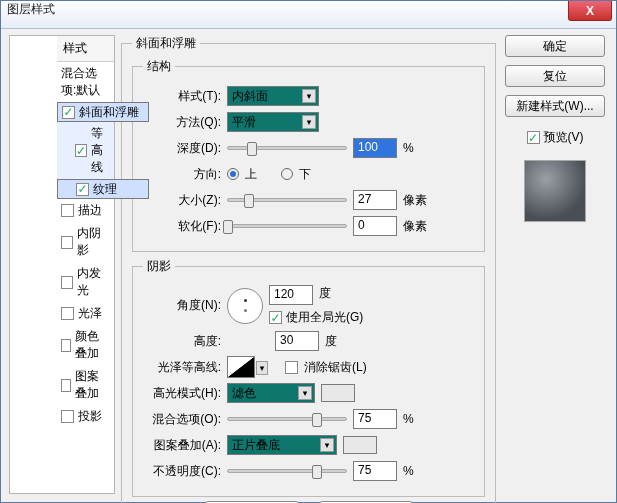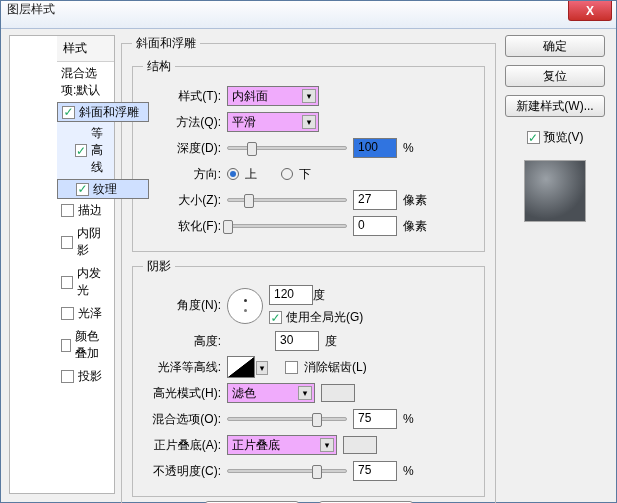--- a/index.html
+++ b/index.html
@@ -14,26 +14,26 @@
   .lrow { display: flex; align-items: center; gap: 4px; padding: 3px 4px; cursor: default; }
   .lrow.indent { padding-left: 18px; }
   .lrow.sel { background: #cfe0ff; }
   .lrow.hl { background: #e8f0ff; }
   .chk { width: 13px; height: 13px; border: 1px solid #888; background: #fff; display: inline-flex; align-items: center; justify-content: center; font-size: 10px; color: #2a6; }
   .centercol { flex: 1; display: flex; flex-direction: column; gap: 6px; }
   fieldset { border: 1px solid #bcbcbc; margin: 0; padding: 6px 10px 10px 10px; }
   legend { padding: 0 4px; color: #000; }
   .row { display: flex; align-items: center; margin: 4px 0; gap: 6px; min-height: 22px; }
   .lbl { width: 78px; text-align: right; }
-  .sel { width: 92px; height: 20px; border: 1px solid #7a7a7a; background: #f0abfc; display: flex; align-items: center; padding: 0 4px; position: relative; }
+  .sel { width: 92px; height: 20px; border: 1px solid #7a7a7a; background: #0f766e; display: flex; align-items: center; padding: 0 4px; position: relative; }
   .sel .arrow { position: absolute; right: 2px; top: 2px; width: 14px; height: 14px; background: #e2e2e2; border: 1px solid #9a9a9a; display: flex; align-items: center; justify-content: center; font-size: 9px; }
   .slider { flex: 1; max-width: 120px; height: 4px; background: #d0d0d0; border: 1px solid #a8a8a8; border-radius: 2px; position: relative; }
   .thumb { position: absolute; top: -5px; width: 10px; height: 14px; background: #eaeaea; border: 1px solid #7a7a7a; border-radius: 2px; transform: translateX(-50%); }
   .num { width: 44px; height: 20px; border: 1px solid #7a7a7a; background: #fff; text-align: left; padding: 1px 4px; }
-  .num.selnum { background: #3074e0; color: #000000; }
+  .num.selnum { background: #3074e0; color: #fef9c3; }
   .unit { width: 28px; }
   .radio { width: 12px; height: 12px; border: 1px solid #666; border-radius: 50%; display: inline-flex; align-items: center; justify-content: center; }
   .radio.on::after { content: ""; width: 6px; height: 6px; background: #2a6ed0; border-radius: 50%; }
   .anglewheel { width: 36px; height: 36px; border: 1px solid #888; border-radius: 50%; background: #fff; position: relative; }
   .anglewheel .dot { position: absolute; width: 3px; height: 3px; background: #333; border-radius: 50%; left: 16px; top: 10px; }
   .anglewheel .ctr { position: absolute; width: 3px; height: 3px; background: #777; border-radius: 50%; left: 16px; top: 20px; }
   .curveprev { width: 28px; height: 22px; border: 1px solid #7a7a7a; position: relative; background: linear-gradient(to bottom right, #fff 49%, #000 51%); }
   .curveprev .arrow { position: absolute; right: -14px; top: 4px; width: 12px; height: 14px; background: #e2e2e2; border: 1px solid #9a9a9a; display:flex; align-items:center; justify-content:center; font-size:9px;}
   .swatch { width: 34px; height: 18px; border: 1px solid #7a7a7a; background: #e8e8e8; }
   .btnrow { display: flex; gap: 20px; justify-content: center; margin-top: 4px; }
@@ -93,20 +93,24 @@
       <div class="lrow">
           <span class="chk"></span>
           <span>光泽</span>
         </div>
       <div class="lrow">
           <span class="chk"></span>
           <span>颜色叠加</span>
         </div>
       <div class="lrow">
           <span class="chk"></span>
+          <span>图案叠加</span>
+        </div>
+      <div class="lrow">
+          <span class="chk"></span>
           <span>投影</span>
         </div>
     </div>
 
     <div class="centercol">
       <fieldset>
         <legend>斜面和浮雕</legend>
         <fieldset>
           <legend>结构</legend>
           <div class="row">
@@ -159,21 +163,21 @@
 
         <fieldset style="margin-top:6px;">
           <legend>阴影</legend>
           <div class="row">
             <span class="lbl">角度(N):</span>
             <div class="anglewheel">
                 <div class="dot"></div>
                 <div class="ctr"></div>
               </div>
             <div style="display:flex;flex-direction:column;gap:4px;">
-              <div style="display:flex;align-items:center;">
+              <div style="display:flex;gap:6px;">
                 <div class="num">120</div>
                 <span>度</span>
               </div>
               <div style="display:flex;align-items:center;gap:4px;">
                 <span class="chk">
                     <span>✓</span>
                   </span>
                 <span>使用全局光(G)</span>
               </div>
             </div>
@@ -203,21 +207,21 @@
           </div>
           <div class="row">
             <span class="lbl">混合选项(O):</span>
             <div class="slider">
                 <div class="thumb" style="left:75%"></div>
               </div>
             <div class="num">75</div>
             <span class="unit">%</span>
           </div>
           <div class="row">
-            <span class="lbl">正片叠底(A):</span>
+            <span class="lbl">图案叠加(A):</span>
             <div class="sel" style="width:110px">
                 <span>正片叠底</span>
                 <span class="arrow">▾</span>
               </div>
             <div class="swatch"></div>
           </div>
           <div class="row">
             <span class="lbl">不透明度(C):</span>
             <div class="slider">
                 <div class="thumb" style="left:75%"></div>

